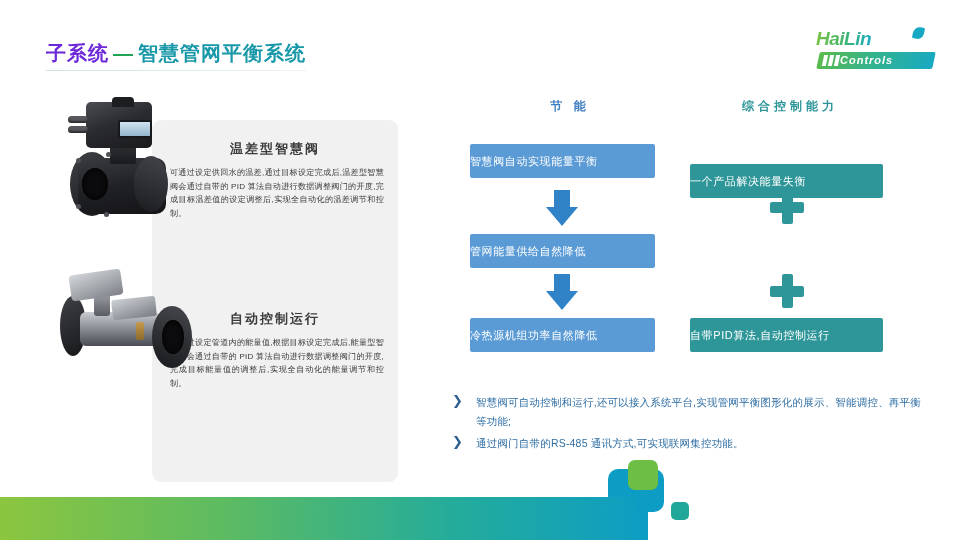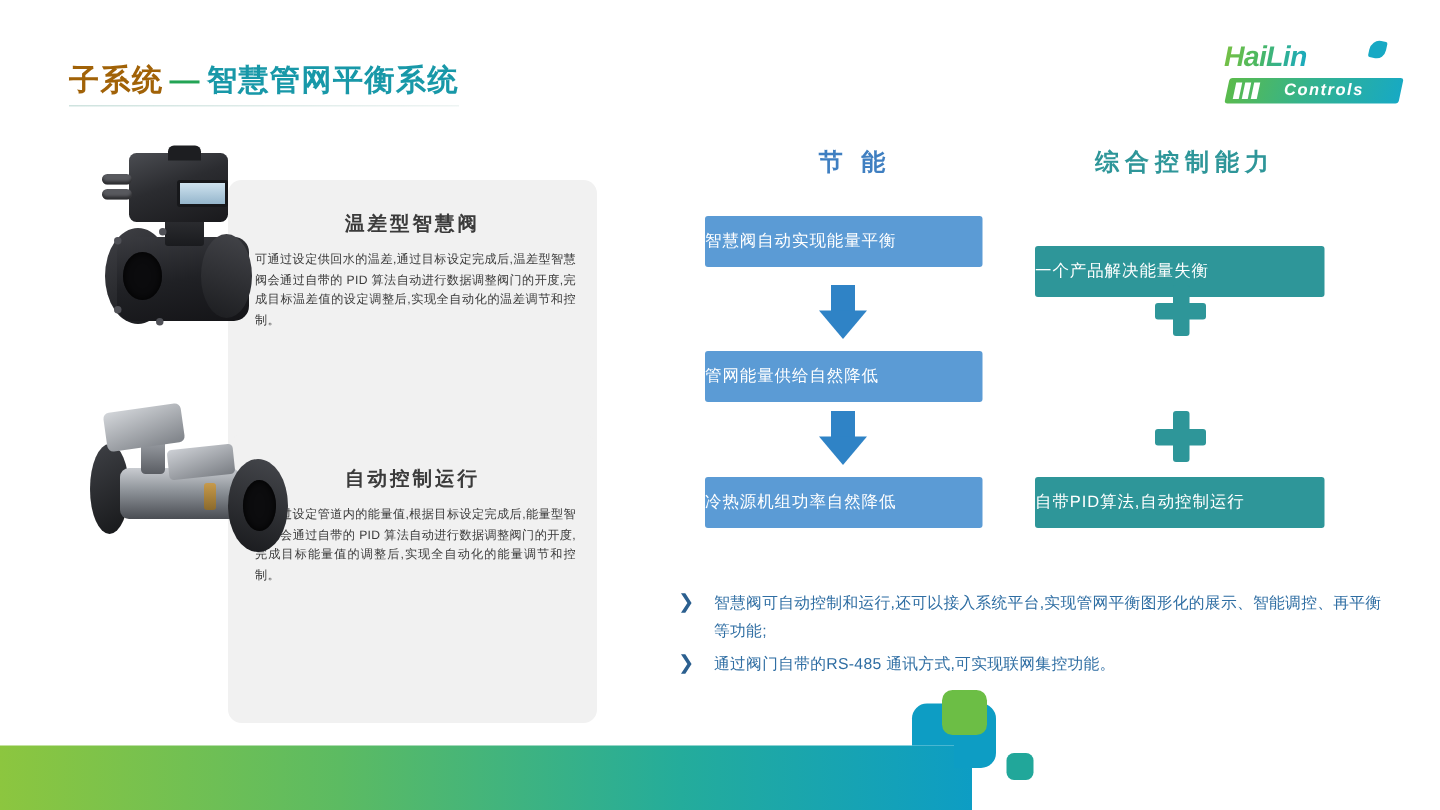--- a/index.html
+++ b/index.html
@@ -8,21 +8,21 @@
     font-family:"Liberation Sans","DejaVu Sans",sans-serif;
     -webkit-font-smoothing:antialiased;
   }
   #slide{position:relative;width:960px;height:540px;background:#fff;overflow:hidden;}
 
   
   #title{
     position:absolute;left:46px;top:40px;
     font-size:20px;font-weight:bold;letter-spacing:1px;white-space:nowrap;
   }
-  #title .t-green{color:#a16207;text-align:right;}
+  #title .t-green{color:#6d28d9;text-align:right;}
   #title .t-dash{color:#23a455;padding:0 4px;}
   #title .t-teal{color:#1898a8;}
   #title-rule{
     position:absolute;left:46px;top:70px;width:260px;height:1px;
     background:linear-gradient(to right,#cfe3df,#eef4f3);
   }
 
   
   #logo{position:absolute;right:22px;top:28px;width:128px;height:46px;}
   #logo .lg-word{
@@ -34,21 +34,21 @@
   #logo .lg-leaf{
     position:absolute;right:14px;top:-1px;width:11px;height:12px;
     background:#17a9c4;border-radius:60% 10% 55% 10%;transform:rotate(12deg);
   }
   #logo .lg-bar{
     position:absolute;left:8px;top:24px;width:116px;height:17px;
     background:linear-gradient(100deg,#5bbb4b 0%,#35b38c 45%,#17a9c4 100%);
     transform:skewX(-12deg);border-radius:2px;
   }
   #logo .lg-sub{
-    position:absolute;left:46px;top:25px;width:92px;height:14px;color:#ffffff;
+    position:absolute;left:30px;top:25px;width:92px;height:14px;color:#ffffff;
     font-size:11px;font-style:italic;font-weight:bold;letter-spacing:1px;line-height:15px;
   }
   #logo .lg-ticks{position:absolute;left:13px;top:27px;width:18px;height:11px;}
   #logo .lg-ticks i{
     position:absolute;top:0;width:4px;height:11px;background:#ffffff;
     transform:skewX(-12deg);display:block;
   }
 
   
   .card{
@@ -141,21 +141,21 @@
     position:absolute;left:40px;top:24px;width:16px;height:24px;
     background:linear-gradient(180deg,#9fa3a9,#5a5d63);border-radius:3px;
   }
   .v2-brass{
     position:absolute;left:82px;top:54px;width:8px;height:18px;
     background:linear-gradient(180deg,#c79a4b,#8b6a2c);border-radius:2px;
   }
 
   
   .col-head{
-    position:absolute;text-align:center;font-size:16px;font-weight:bold;letter-spacing:4px;
+    position:absolute;text-align:center;font-size:12px;font-weight:bold;letter-spacing:4px;
   }
   #head-left{left:470px;top:98px;width:200px;color:#3f7fc1;}
   #head-right{left:690px;top:98px;width:200px;color:#2e9699;}
 
   .fbox{
     position:absolute;height:34px;line-height:34px;text-align:left;
     color:#ffffff;font-size:11px;letter-spacing:.6px;border-radius:2px;
   }
   .fbox.blue{background:#5b9bd5;left:470px;width:185px;}
   .fbox.teal{background:#2e9699;left:690px;width:193px;}

